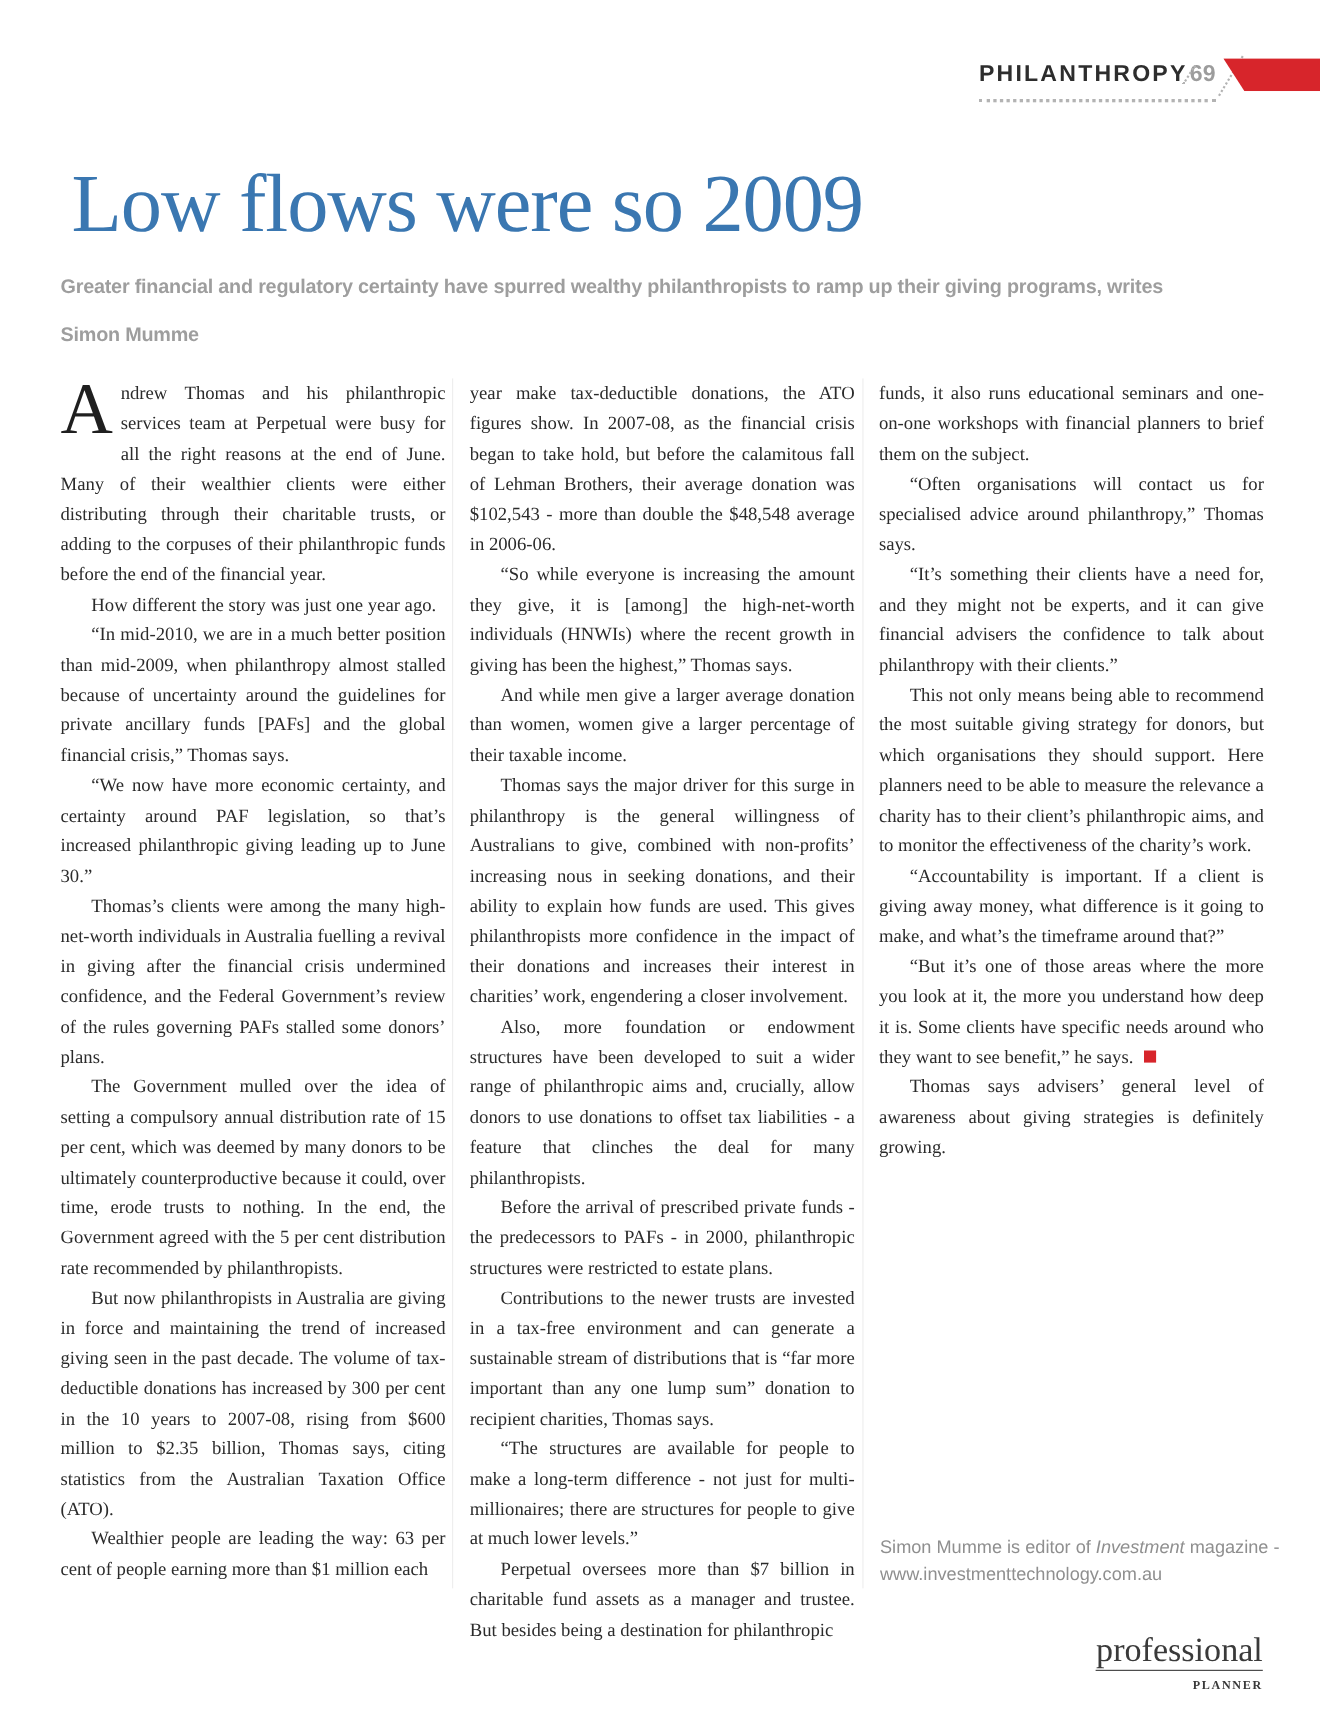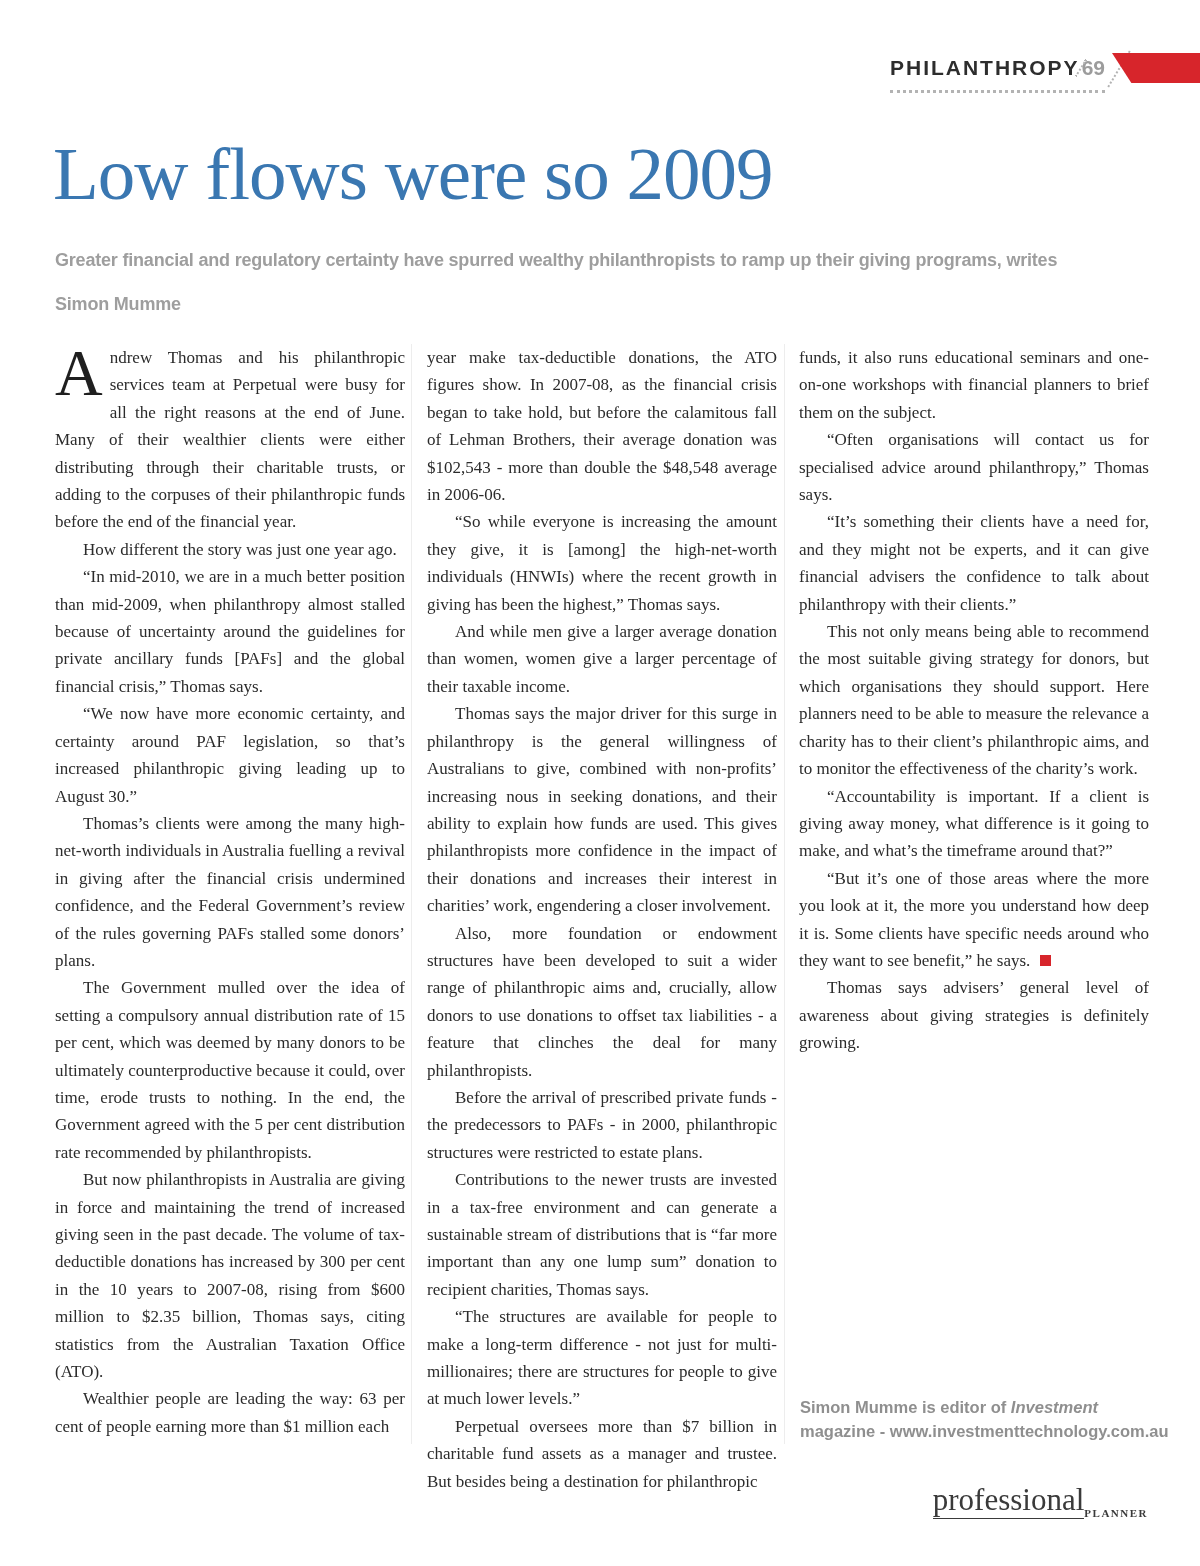--- a/index.html
+++ b/index.html
@@ -60,21 +60,21 @@
     width: 0;
     border-left: 2px dotted #b3b3b3;
     transform: rotate(31deg);
   }
 
   
   .title {
     position: absolute;
     left: 53px;
     top: 136px;
-    margin: 0;
+    margin: 12px;
     font-family: "Liberation Serif", serif;
     font-weight: 400;
     font-size: 75px;
     line-height: 1;
     letter-spacing: -1px;
     color: #3a77b1;
   }
   .standfirst {
     position: absolute;
     left: 55px;
@@ -135,31 +135,30 @@
   .footer-note {
     position: absolute;
     left: 800px;
     top: 1396px;
     width: 372px;
     margin: 0;
     font-family: "Liberation Sans", sans-serif;
     font-size: 16.5px;
     line-height: 1.45;
     color: #8f8f8f;
-    font-weight: bold;
   }
   .footer-note em { font-style: italic; }
 
   
   .logo {
     position: absolute;
     right: 52px;
     top: 1484px;
     display: flex;
-    flex-direction: row;
+    flex-direction: column;
     align-items: flex-end;
     color: #3a3a3a;
   }
   .logo-main {
     font-family: "Liberation Serif", serif;
     font-size: 31px;
     line-height: 1.05;
     border-bottom: 1.5px solid #3a3a3a;
     padding-bottom: 1px;
   }
@@ -189,21 +188,21 @@
   <p class="standfirst">Greater financial and regulatory certainty have spurred wealthy philanthropists to ramp up their giving programs, writes Simon Mumme</p>
 
   <div class="colrule r1"></div>
   <div class="colrule r2"></div>
 
   <div class="columns">
       <div class="col">
         <p class="no-indent"><span class="dropcap">A</span>ndrew Thomas and his philanthropic services team at Perpetual were busy for all the right reasons at the end of June. Many of their wealthier clients were either distributing through their charitable trusts, or adding to the corpuses of their philanthropic funds before the end of the financial year.</p>
         <p>How different the story was just one year ago.</p>
         <p>“In mid-2010, we are in a much better position than mid-2009, when philanthropy almost stalled because of uncertainty around the guidelines for private ancillary funds [PAFs] and the global financial crisis,” Thomas says.</p>
-        <p>“We now have more economic certainty, and certainty around PAF legislation, so that’s increased philanthropic giving leading up to August 30.”</p>
+        <p>“We now have more economic certainty, and certainty around PAF legislation, so that’s increased philanthropic giving leading up to June 30.”</p>
         <p>Thomas’s clients were among the many high-net-worth individuals in Australia fuelling a revival in giving after the financial crisis undermined confidence, and the Federal Government’s review of the rules governing PAFs stalled some donors’ plans.</p>
         <p>The Government mulled over the idea of setting a compulsory annual distribution rate of 15 per cent, which was deemed by many donors to be ultimately counterproductive because it could, over time, erode trusts to nothing. In the end, the Government agreed with the 5 per cent distribution rate recommended by philanthropists.</p>
         <p>But now philanthropists in Australia are giving in force and maintaining the trend of increased giving seen in the past decade. The volume of tax-deductible donations has increased by 300 per cent in the 10 years to 2007-08, rising from $600 million to $2.35 billion, Thomas says, citing statistics from the Australian Taxation Office (ATO).</p>
         <p>Wealthier people are leading the way: 63 per cent of people earning more than $1 million each</p>
       </div>
       <div class="col">
         <p class="no-indent">year make tax-deductible donations, the ATO figures show. In 2007-08, as the financial crisis began to take hold, but before the calamitous fall of Lehman Brothers, their average donation was $102,543 - more than double the $48,548 average in 2006-06.</p>
         <p>“So while everyone is increasing the amount they give, it is [among] the high-net-worth individuals (HNWIs) where the recent growth in giving has been the highest,” Thomas says.</p>
         <p>And while men give a larger average donation than women, women give a larger percentage of their taxable income.</p>
         <p>Thomas says the major driver for this surge in philanthropy is the general willingness of Australians to give, combined with non-profits’ increasing nous in seeking donations, and their ability to explain how funds are used. This gives philanthropists more confidence in the impact of their donations and increases their interest in charities’ work, engendering a closer involvement.</p>

